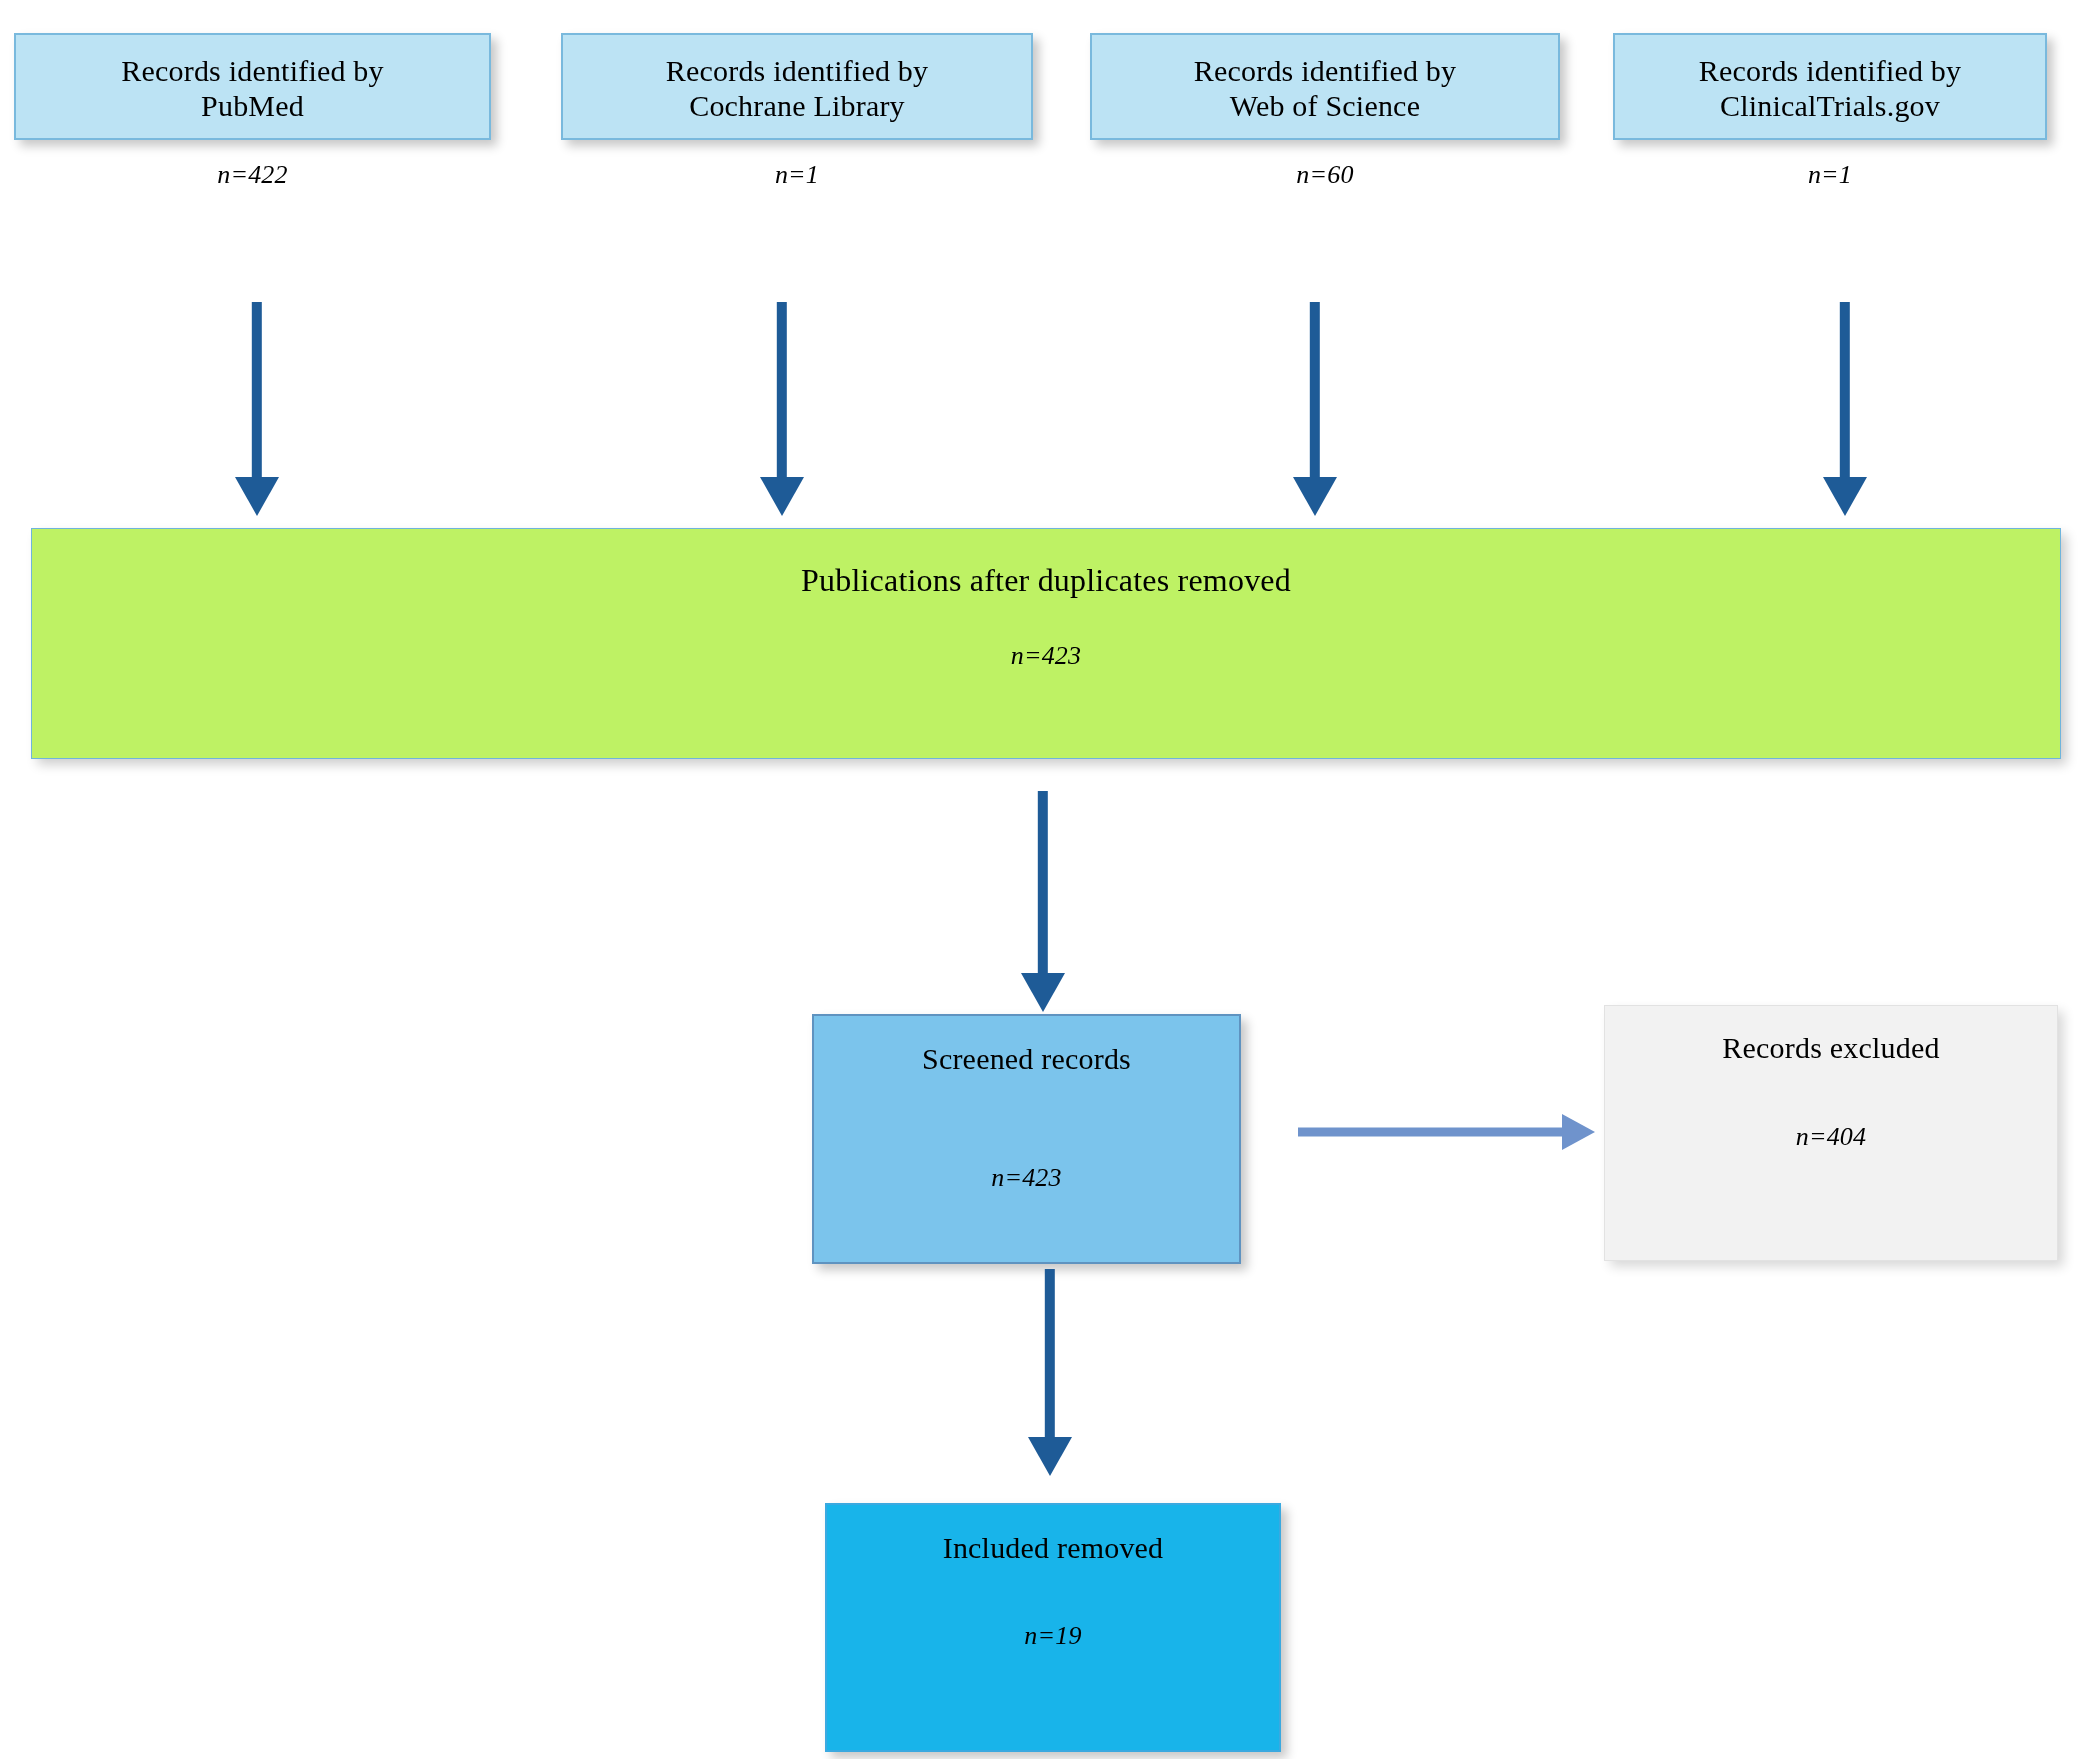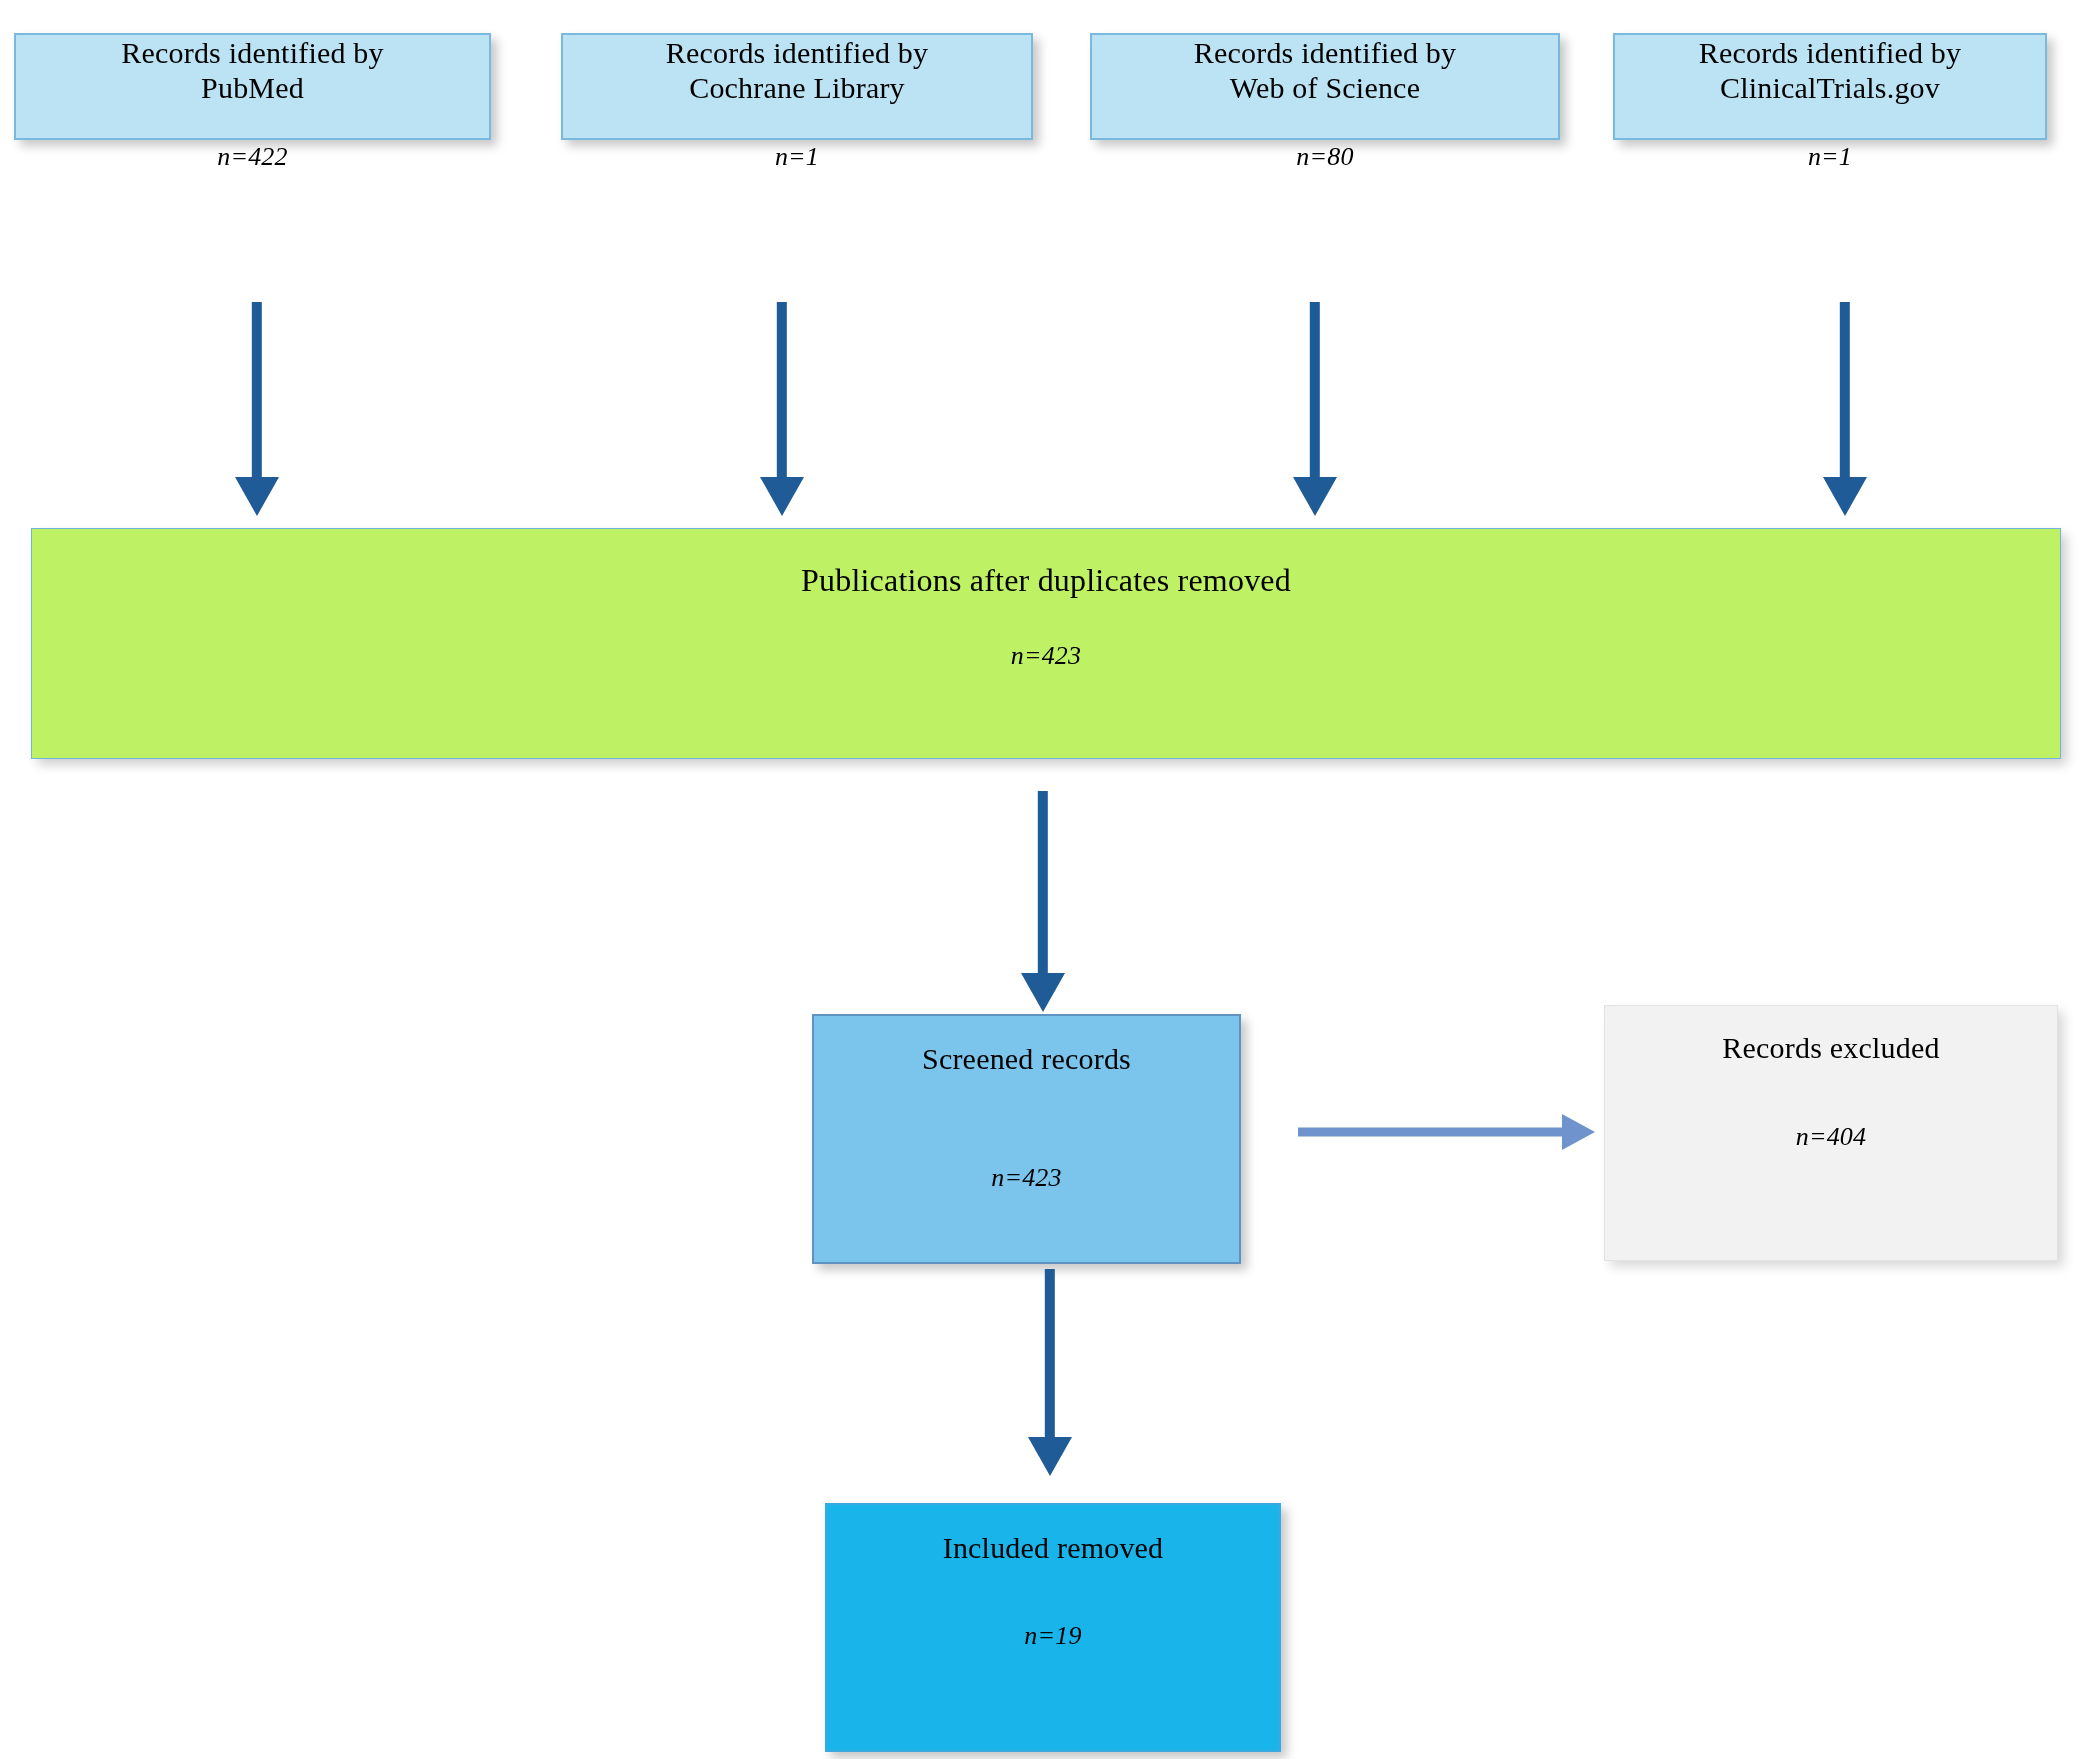--- a/index.html
+++ b/index.html
@@ -39,20 +39,21 @@
     font-style: italic;
     font-size: 26px;
     letter-spacing: 0.2px;
   }
 
   
   .src {
     background: #bce3f4;
     border: 2.1px solid #79b9dd;
     box-shadow: 6.2px 6.2px 9.7px rgba(0,0,0,0.22);
+    padding-top: 18px;
   }
   .src .title { padding: 0 12.4px; }
   .src .count { margin-top: 36px; }
 
   
   .wide {
     background: #bef264;
     border: 1.4px solid #6fb4dc;
     box-shadow: 6.2px 6.2px 11px rgba(0,0,0,0.20);
     padding-top: 33px;
@@ -147,21 +148,21 @@
 
   <div class="node src" style="left:561px; top:33px; width:472px; height:107px;">
     <div class="title">Records identified by
 Cochrane Library</div>
     <div class="count">n=1</div>
   </div>
 
   <div class="node src" style="left:1090px; top:33px; width:470px; height:107px;">
     <div class="title">Records identified by
 Web of Science</div>
-    <div class="count">n=80</div>
+    <div class="count">n=60</div>
   </div>
 
   <div class="node src" style="left:1613px; top:33px; width:434px; height:107px;">
     <div class="title">Records identified by
 ClinicalTrials.gov</div>
     <div class="count">n=1</div>
   </div>
 
   <div class="arrow-v" style="left:235px; top:302px; width:44px; height:214px;">
     <div class="shaft" style="height:178px;"></div>

